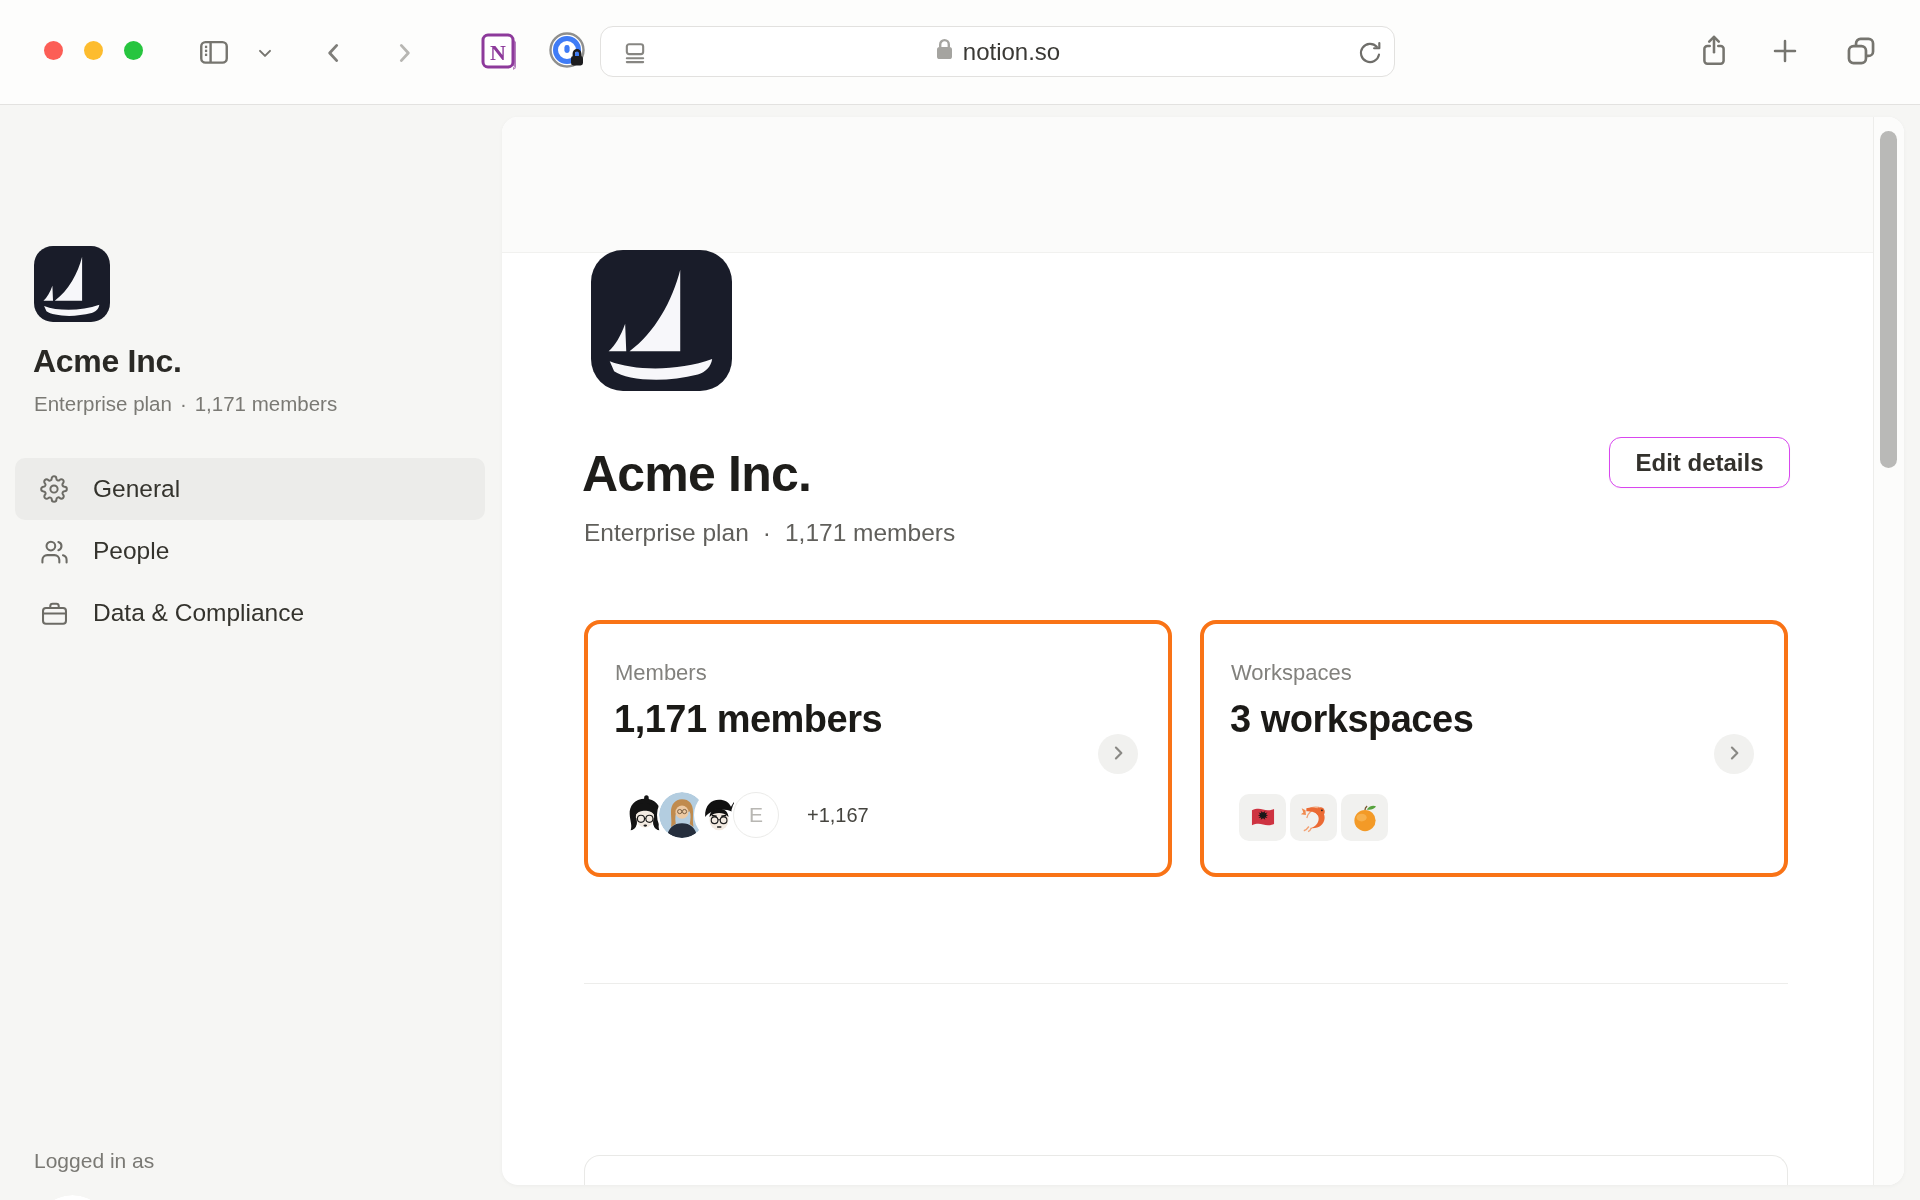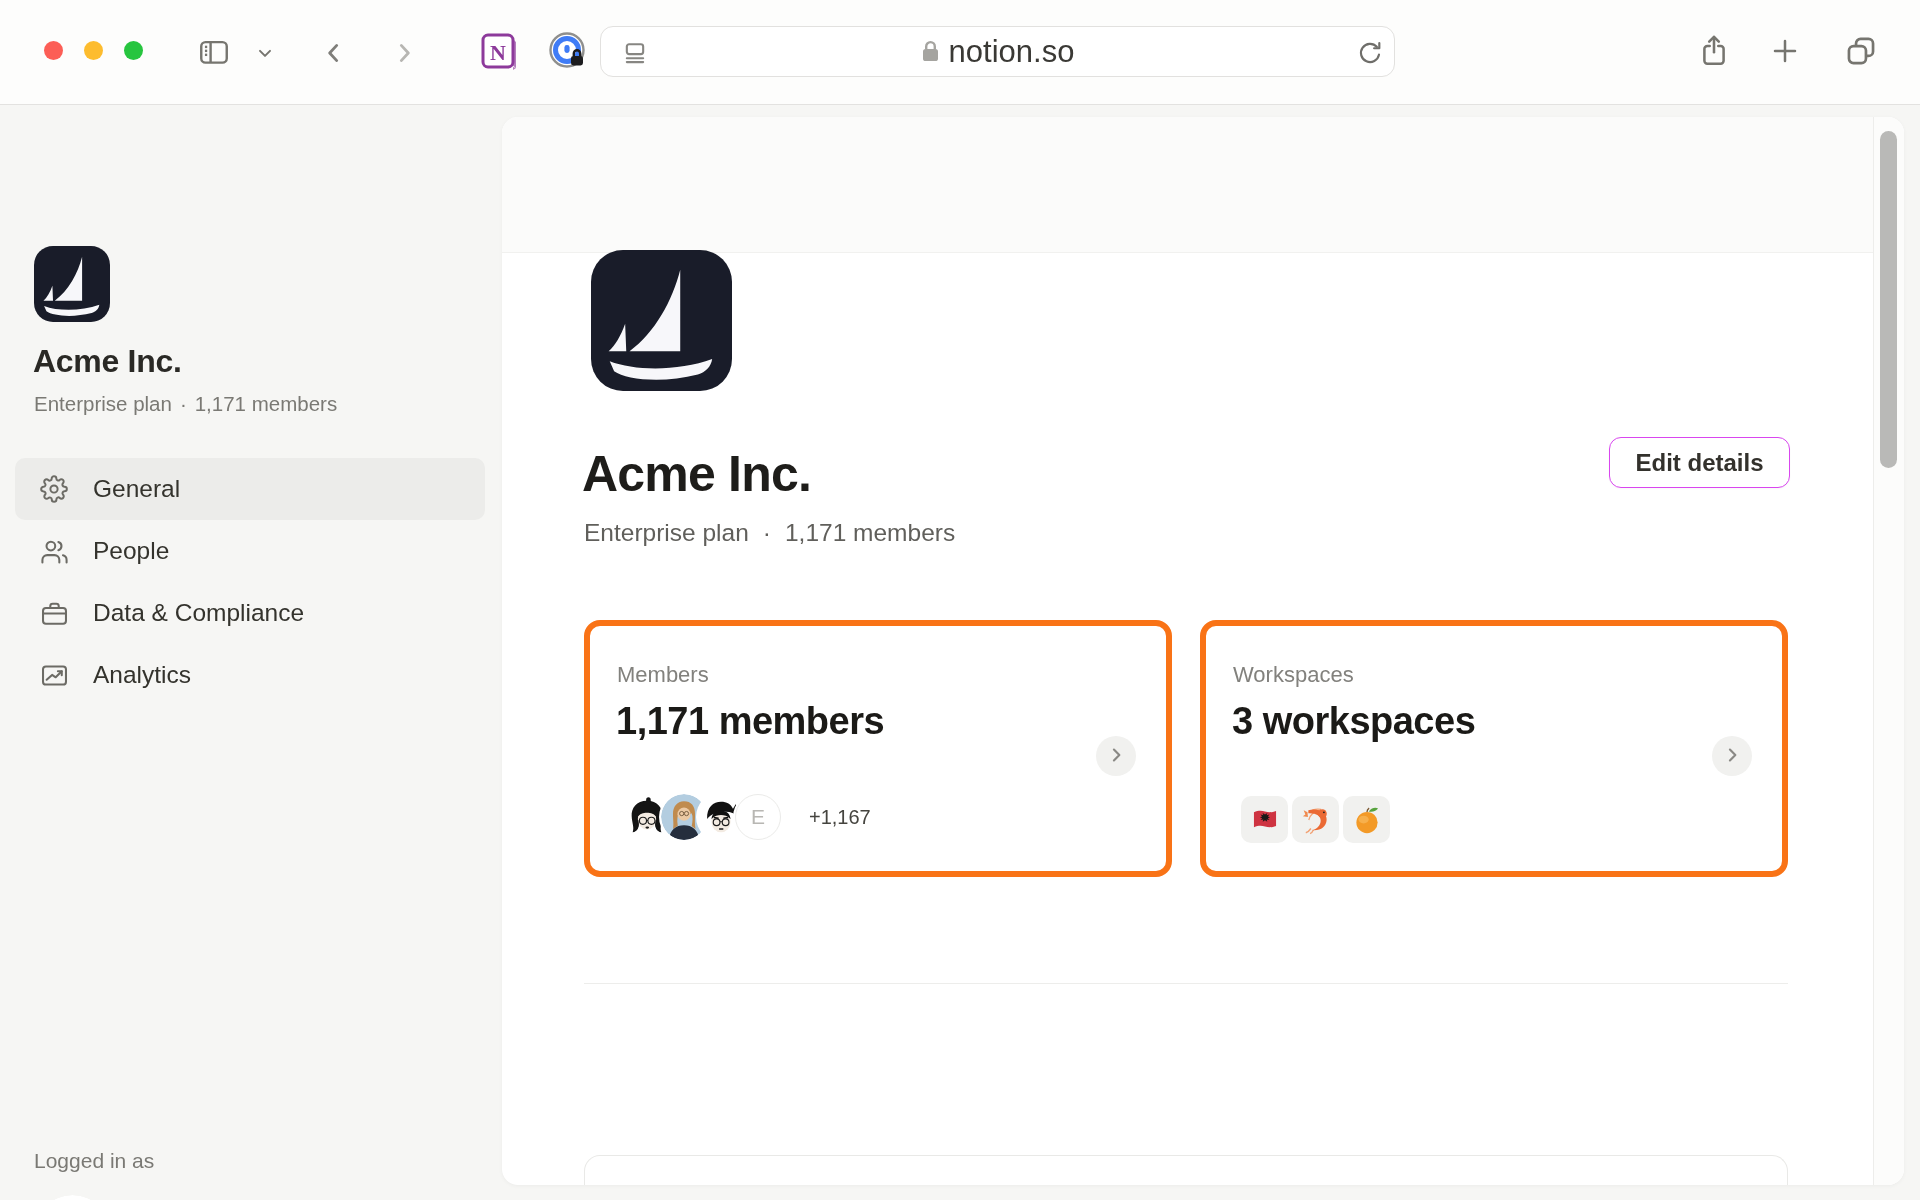--- a/index.html
+++ b/index.html
@@ -5,21 +5,21 @@
   * { margin:0; padding:0; box-sizing:border-box; }
   html,body { width:1920px; height:1200px; }
   body { font-family:"Liberation Sans","DejaVu Sans",sans-serif; background:#f6f6f4; position:relative; overflow:hidden; }
 
   
   .chrome { position:absolute; left:0; top:0; width:1920px; height:105px; background:#fdfdfc; border-bottom:1px solid #e3e2e0; }
   .traffic { position:absolute; top:41px; width:19px; height:19px; border-radius:50%; }
   .tb-btn { position:absolute; display:flex; align-items:center; justify-content:center; color:#76756f; background:none; border:none; cursor:default; }
   .tb-btn svg { display:block; }
   .url-field { position:absolute; left:600px; top:26px; width:795px; height:51px; background:#ffffff; border:1px solid #e2e1df; border-radius:13px; display:flex; align-items:center; }
-  .url-center { position:absolute; left:0; right:0; top:0; bottom:0; display:flex; align-items:center; justify-content:center; gap:9px; color:#3a3935; font-size:31px; }
+  .url-center { position:absolute; left:0; right:0; top:0; bottom:0; display:flex; align-items:center; justify-content:center; gap:9px; color:#3a3935; font-size:24px; }
   .ext-notion { position:absolute; left:480px; top:31px; width:38px; height:40px; }
   .ext-1p { position:absolute; left:547px; top:30px; width:41px; height:41px; }
 
   
   .sidebar { position:absolute; left:0; top:105px; width:502px; bottom:0; }
   .org-logo-sm { position:absolute; left:34px; top:141px; width:76px; height:76px; border-radius:19px; background:#191c29; }
   .org-name-sm { position:absolute; left:33px; top:238px; font-size:32px; font-weight:700; color:#2a2925; letter-spacing:-0.3px; }
   .org-sub-sm { position:absolute; left:34px; top:287px; font-size:20.5px; color:#7a7974; display:flex; gap:8px; }
   .nav { position:absolute; left:15px; top:353px; width:470px; }
   .nav-item { position:relative; height:62px; display:flex; align-items:center; border-radius:10px; cursor:pointer; }
@@ -33,21 +33,21 @@
   
   .panel { position:absolute; left:502px; top:117px; width:1402px; height:1068px; background:#ffffff; border-radius:16px; box-shadow:0 1px 4px rgba(0,0,0,0.045); overflow:hidden; }
   .panel-band { position:absolute; left:0; top:0; right:31px; height:136px; background:#fbfbfa; border-bottom:1px solid #f1f1ef; }
   .scroll-track { position:absolute; right:0; top:0; bottom:0; width:31px; background:#fcfcfb; border-left:1px solid #ededeb; }
   .scroll-thumb { position:absolute; right:7px; top:14px; width:17px; height:337px; border-radius:9px; background:#b9b9b7; }
   .org-logo-lg { position:absolute; left:89px; top:133px; width:141px; height:141px; border-radius:32px; background:#191c29; }
   .org-name-lg { position:absolute; left:80px; top:328px; font-size:50px; font-weight:700; color:#1e1d1a; letter-spacing:-0.8px; }
   .org-sub-lg { position:absolute; left:82px; top:402px; font-size:24.5px; color:#605f5b; display:flex; gap:14px; align-items:center; }
   .edit-btn { position:absolute; left:1107px; top:320px; width:181px; height:51px; background:#fff; border:1px solid #d946ef; border-radius:12px; font-family:inherit; font-size:24px; font-weight:600; color:#33312c; display:flex; align-items:center; justify-content:center; cursor:pointer; box-shadow:0 1px 2px rgba(0,0,0,0.03); }
 
-  .card { position:absolute; top:503px; width:588px; height:257px; background:#fff; border:6px solid #f97316; border-radius:16px; cursor:pointer; }
+  .card { position:absolute; top:503px; width:588px; height:257px; background:#fff; border:4px solid #f97316; border-radius:16px; cursor:pointer; }
   .card.members { left:82px; }
   .card.workspaces { left:698px; }
   .card-label { position:absolute; left:27px; top:36px; font-size:22px; color:#82817d; }
   .card-title { position:absolute; left:26px; top:74px; font-size:38px; font-weight:700; color:#1b1a17; letter-spacing:-0.5px; }
   .chev-btn { position:absolute; right:30px; top:110px; width:40px; height:40px; border-radius:50%; background:#f1f1ef; border:none; display:flex; align-items:center; justify-content:center; color:#8a8985; cursor:pointer; }
   .avatar-row { position:absolute; left:34px; top:168px; height:46px; display:flex; align-items:center; }
   .m-av { width:46px; height:46px; border-radius:50%; overflow:hidden; background:#fff; box-shadow:0 0 0 2px #ffffff; position:relative; }
   .m-av + .m-av { margin-left:-9px; }
   .m-av.letter { border:1px solid #ebebe9; display:flex; align-items:center; justify-content:center; font-size:21px; font-weight:500; color:#b8b7b3; }
   .overflow-count { margin-left:28px; font-size:20px; color:#45443f; }
@@ -273,30 +273,20 @@
     <div class="nav-item">
       <span class="nav-ico">
         <svg width="29" height="29" viewBox="0 0 24 24" fill="none" stroke="currentColor" stroke-width="1.7" stroke-linecap="round" stroke-linejoin="round">
           <rect x="2.5" y="7.5" width="19" height="13" rx="2.4"></rect>
           <path d="M8.5 7.5 V6 a2 2 0 0 1 2 -2 h3 a2 2 0 0 1 2 2 v1.5"></path>
           <path d="M2.5 12 h19"></path>
         </svg>
       </span>
       <span class="nav-label">Data &amp; Compliance</span>
     </div>
-    <div class="nav-item">
-      <span class="nav-ico">
-        <svg width="29" height="29" viewBox="0 0 24 24" fill="none" stroke="currentColor" stroke-width="1.7" stroke-linecap="round" stroke-linejoin="round">
-          <rect x="2.5" y="4.5" width="19" height="15" rx="2.4"></rect>
-          <polyline points="5.5 15.5 10 11.5 13 13.5 18 8.5"></polyline>
-            <polyline points="14.8 8.5 18 8.5 18 11.7"></polyline>
-        </svg>
-      </span>
-      <span class="nav-label">Analytics</span>
-    </div>
   </div>
 
   <div class="side-footer-label">Logged in as</div>
   <div class="side-avatar">
     <svg width="77" height="77" viewBox="0 0 48 48">
         <use href="#av-woman"></use>
       </svg>
   </div>
   <div class="side-name">Stephanie Lee</div>
 

